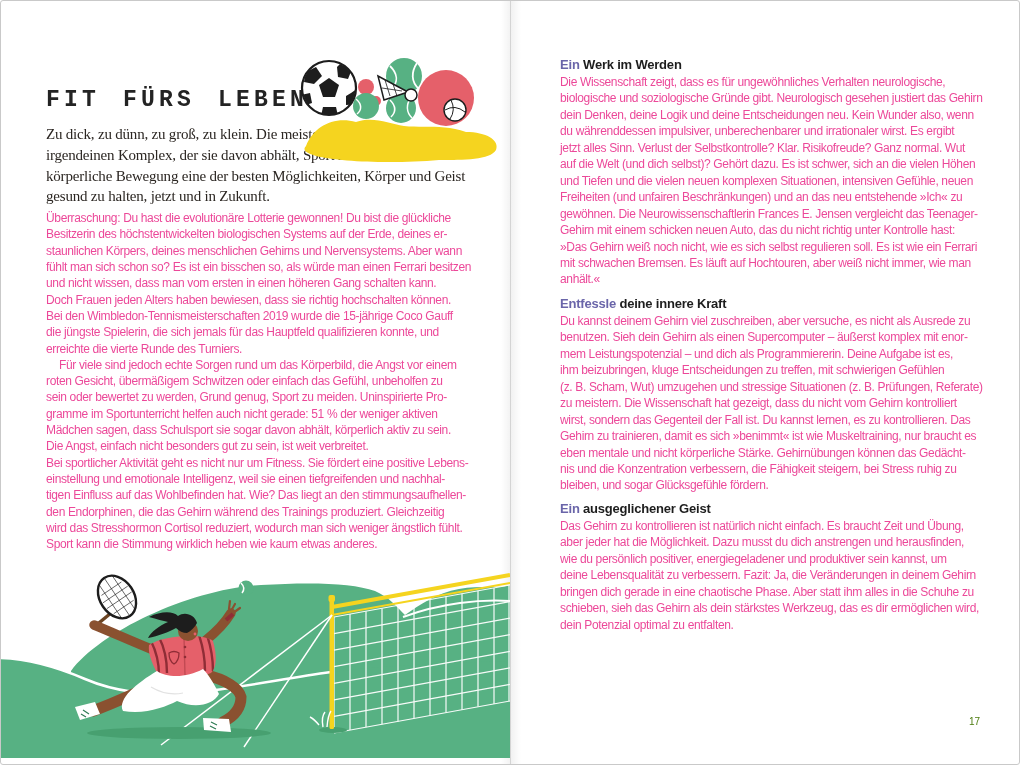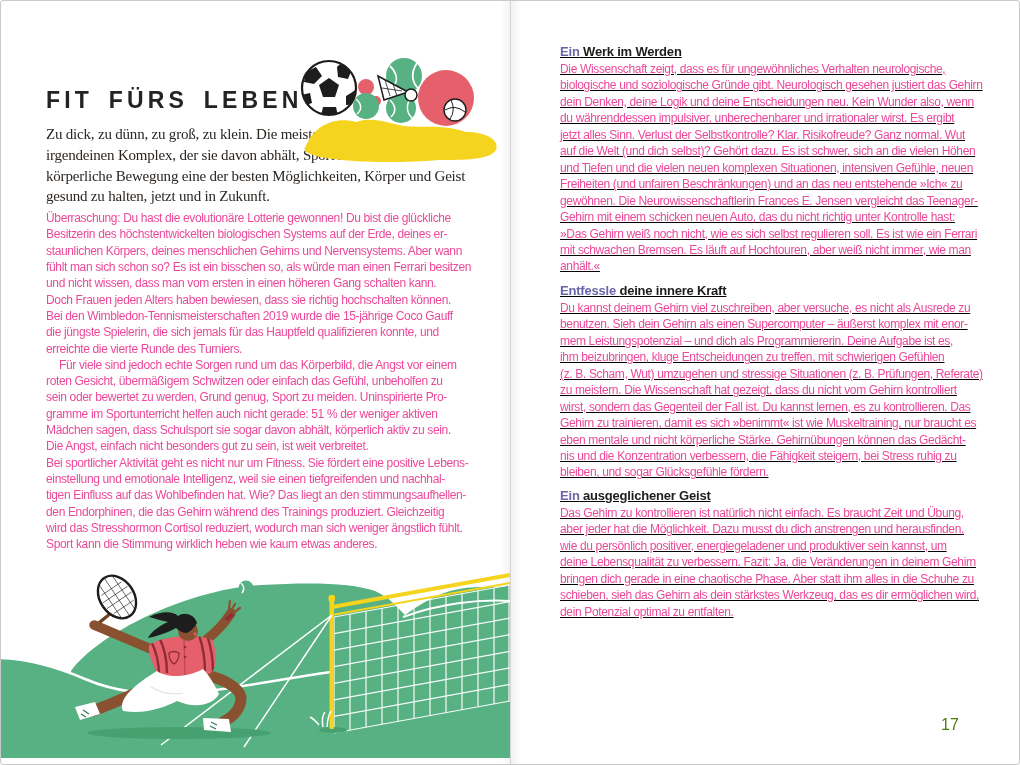--- a/index.html
+++ b/index.html
@@ -4,36 +4,36 @@
 <style>
   html,body{margin:0;padding:0;background:#ffffff;}
   body{width:1020px;height:765px;font-family:"Liberation Sans",sans-serif;}
   .spread{position:relative;width:1018px;height:763px;border:1px solid #c9c9c9;border-radius:3px;background:#ffffff;overflow:hidden;}
   .gutter-shade{position:absolute;left:500px;top:0;width:20px;height:100%;
     background:linear-gradient(90deg,rgba(0,0,0,0) 0%,rgba(0,0,0,0.05) 48%,rgba(0,0,0,0.05) 52%,rgba(0,0,0,0) 100%);}
   .gutter-line{position:absolute;left:509px;top:0;width:1px;height:100%;background:#d4d4d4;}
 
   .col{position:absolute;}
   .col-left{left:45px;top:84px;}
-  .col-right{left:559px;top:42px;text-decoration:underline;}
+  .col-right{left:559px;top:55px;}
 
   h1.title{margin:0 0 9px 0;font-size:23px;line-height:30px;font-weight:900;
-    letter-spacing:4.2px;word-spacing:5px;color:#232323;}
+    letter-spacing:4.2px;word-spacing:5px;color:#232323;font-family:Liberation Mono, monospace;}
   p.intro{margin:0 0 3px 0;font-family:"Liberation Serif",serif;font-size:15px;
     line-height:20.8px;letter-spacing:-0.2px;color:#2b2622;white-space:pre;}
   p.body{margin:0;font-size:12px;line-height:16.3px;letter-spacing:-0.35px;
     color:#ec4899;white-space:pre;}
   .col-right p.body{line-height:16.45px;}
   p.body.indent{text-indent:13px;}
   h2.sec{margin:6px 0 1px 0;font-size:13px;line-height:17px;font-weight:bold;
     letter-spacing:-0.2px;color:#1d1d1d;}
   .col-right h2.first{margin-top:0;}
   h2.sec .lead{color:#6a65a9;}
 
-  .pagenum{position:absolute;left:940px;top:715px;font-size:16px;color:#4d7c0f;}
+  .pagenum{position:absolute;left:968px;top:715px;font-size:10px;color:#4d7c0f;}
 
   .illus-top{position:absolute;left:293px;top:45px;width:215px;height:135px;}
   .illus-bottom{position:absolute;left:0px;top:560px;width:509px;height:197px;}
 </style>
 </head>
 <body>
 
 <div class="spread">
   <div class="gutter-shade"></div>
   <div class="gutter-line"></div>

